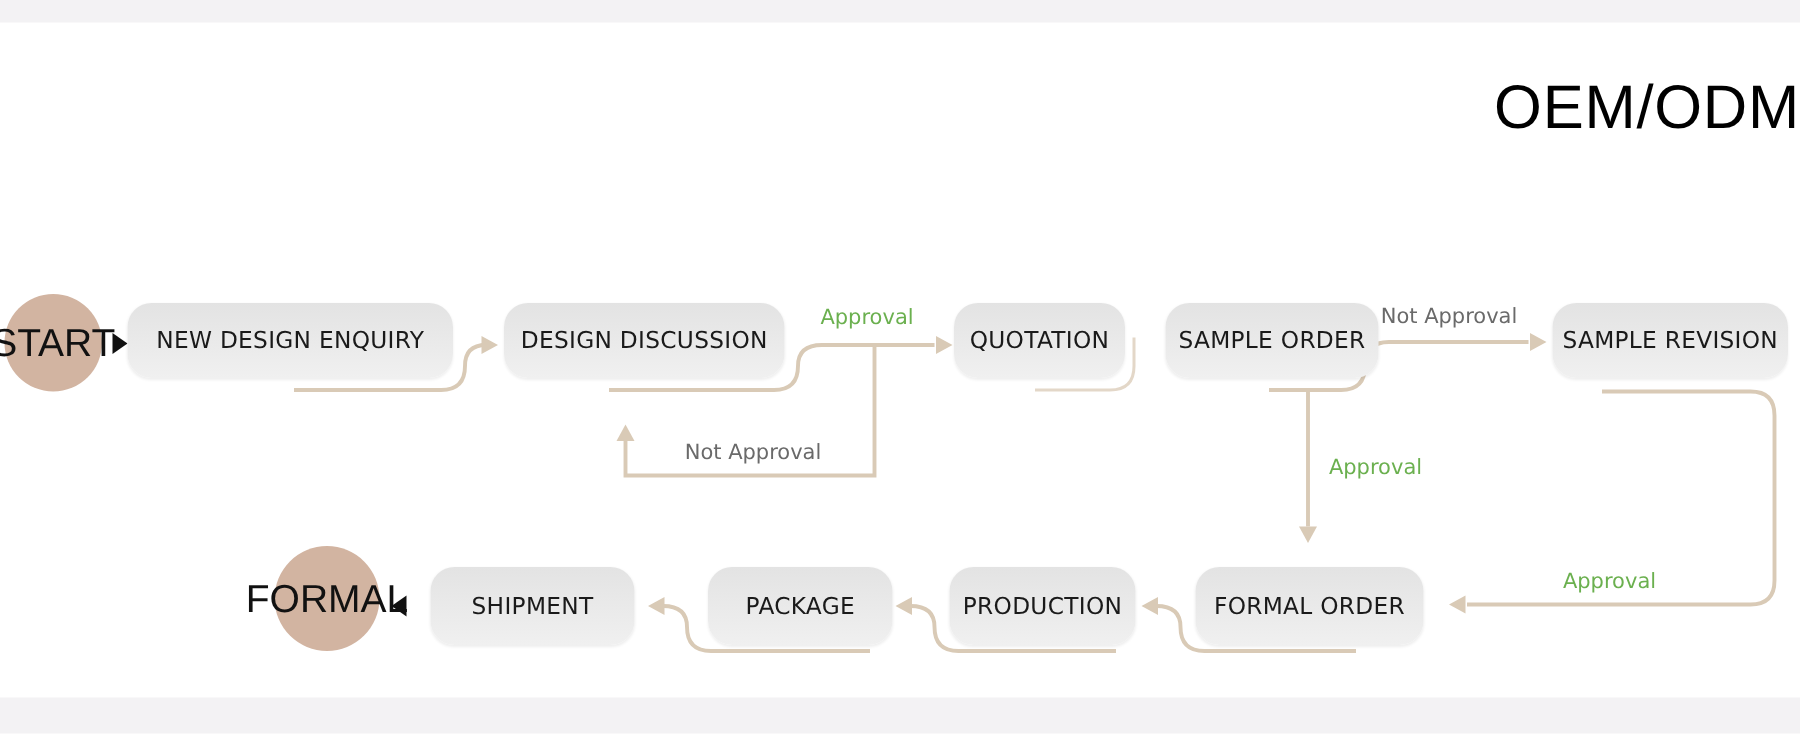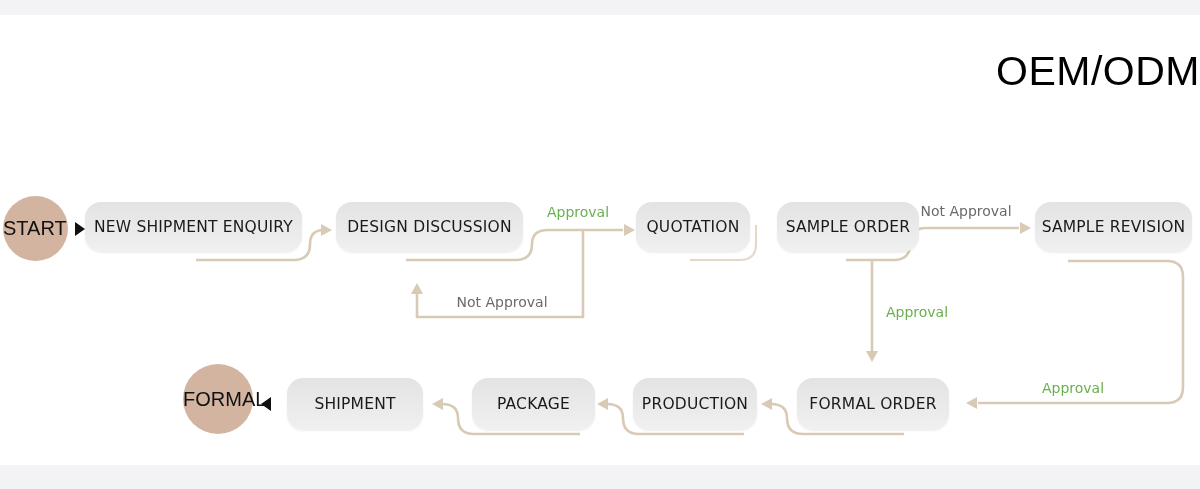--- a/index.html
+++ b/index.html
@@ -28,22 +28,22 @@
   .n-q   {left:636px; top:202px; width:114px; height:50px;}
   .n-so  {left:777px; top:202px; width:142px; height:50px;}
   .n-sr  {left:1035px;top:202px; width:157px; height:50px;justify-content:center;}
   .n-ship{left:287px; top:378px; width:136px; height:52px;}
   .n-pack{left:472px; top:378px; width:123px; height:52px;}
   .n-prod{left:633px; top:378px; width:124px; height:52px;}
   .n-fo  {left:797px; top:378px; width:152px; height:52px;}
 
   .terminal{
     position:absolute;border-radius:50%;background:var(--accent_circle);
-    display:flex;align-items:center;justify-content:flex-start;
-    font-family:"Liberation Sans",sans-serif;font-size:20px;color:#111;
+    display:flex;align-items:center;justify-content:center;
+    font-family:"Liberation Sans",sans-serif;font-size:26px;color:#111;
   }
   .c-start {left:3px;  top:196px; width:65px; height:65px;}
   .c-finish{left:183px;top:364px; width:70px; height:70px;}
 
   .tri{position:absolute;width:0;height:0;}
   .tri-right{left:75px; top:222px;border-left:10px solid #111;border-top:7px solid transparent;border-bottom:7px solid transparent;}
   .tri-left {left:261px;top:397px;border-right:10px solid #111;border-top:7px solid transparent;border-bottom:7px solid transparent;}
 
   .edge-label{
     position:absolute;transform:translate(-50%,-50%);
@@ -101,21 +101,21 @@
   <path class="edge" d="M580 434 H474 Q458 434 458 418 Q458 404 442 404"></path>
   <polygon class="head" points="432,404 443,398 443,410"></polygon>
 </svg>
 
 <div class="terminal c-start">
     <span>START</span>
   </div>
 <div class="tri tri-right"></div>
 
 <div class="node n-npe">
-    <span>NEW SHIPMENT ENQUIRY</span>
+    <span>NEW DESIGN ENQUIRY</span>
   </div>
 <div class="node n-dd">
     <span>DESIGN DISCUSSION</span>
   </div>
 <div class="node n-q">
     <span>QUOTATION</span>
   </div>
 <div class="node n-so">
     <span>SAMPLE ORDER</span>
   </div>

